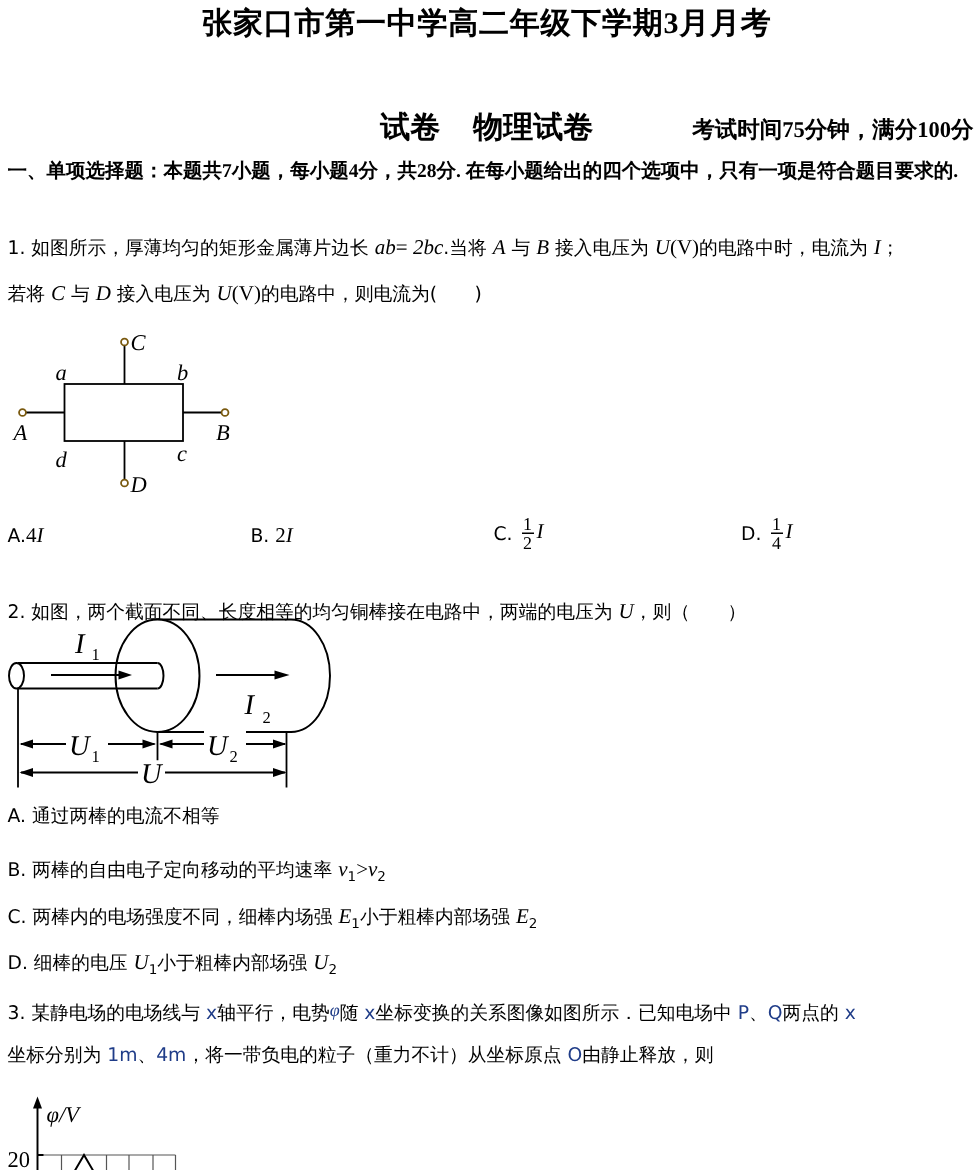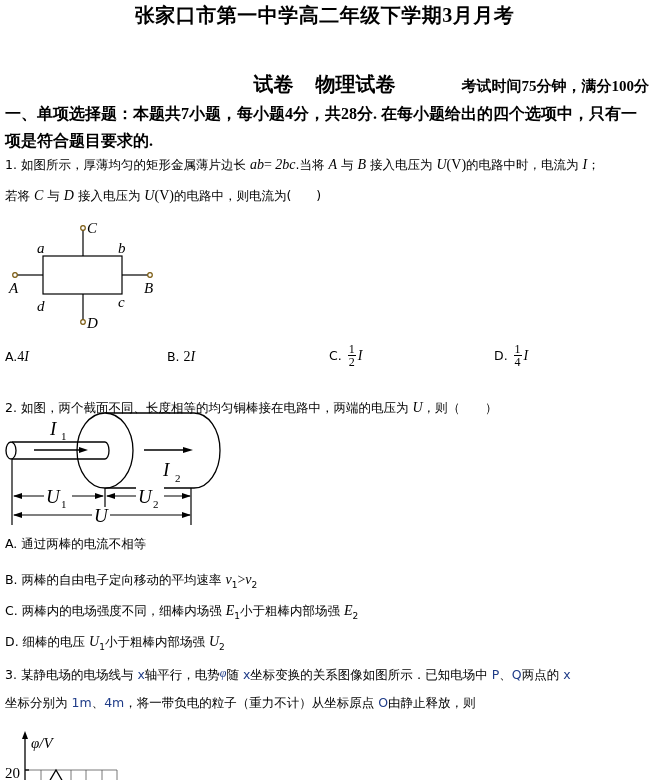--- a/index.html
+++ b/index.html
@@ -6,21 +6,21 @@
   body { width:649px; height:780px; overflow:hidden; position:relative; color:#000;
          font-family:"DejaVu Sans", sans-serif; }
   .title1 { position:absolute; top:2px; left:0; width:649px; text-align:center;
             font-family:"Liberation Serif","DejaVu Serif", serif; font-weight:bold; font-size:20px; letter-spacing:0.5px; }
   .title2 { position:absolute; top:42px; left:0; width:649px; text-align:center;
             font-family:"Liberation Serif","DejaVu Serif", serif; font-weight:bold; font-size:20px;margin-top:29px; }
   .title2 .gap { display:inline-block; width:22px; }
   .meta { position:absolute; top:77px; left:0; width:649px; text-align:right;
           font-family:"Liberation Serif","DejaVu Serif", serif; font-weight:bold; font-size:15px; }
   .section { position:absolute; top:100px; left:5px; width:640px;
-             font-family:"Liberation Serif","DejaVu Serif", serif; font-weight:bold; font-size:16px; line-height:27px; }
+             font-family:"Liberation Serif","DejaVu Serif", serif; font-weight:bold; font-size:13px; line-height:27px; }
   .line { position:absolute; left:5px; font-size:12.5px; white-space:nowrap; }
   .it { font-family:Liberation Serif, serif; font-style:italic; font-size:14px; }
   .rm { font-family:"Liberation Serif","DejaVu Serif", serif; font-size:14px; }
   .opt { position:absolute; font-size:12.5px; white-space:nowrap; }
   .frac { display:inline-block; vertical-align:middle; text-align:center; font-family:"Liberation Serif", serif; font-size:12px; line-height:12px; margin:0 2px; }
   .frac .n { display:block; border-bottom:1px solid #000; padding:0 1px; }
   .frac .d { display:block; }
   sub { font-size:9px; }
   .blue { color:#1f3c88; }
   svg { position:absolute; }

